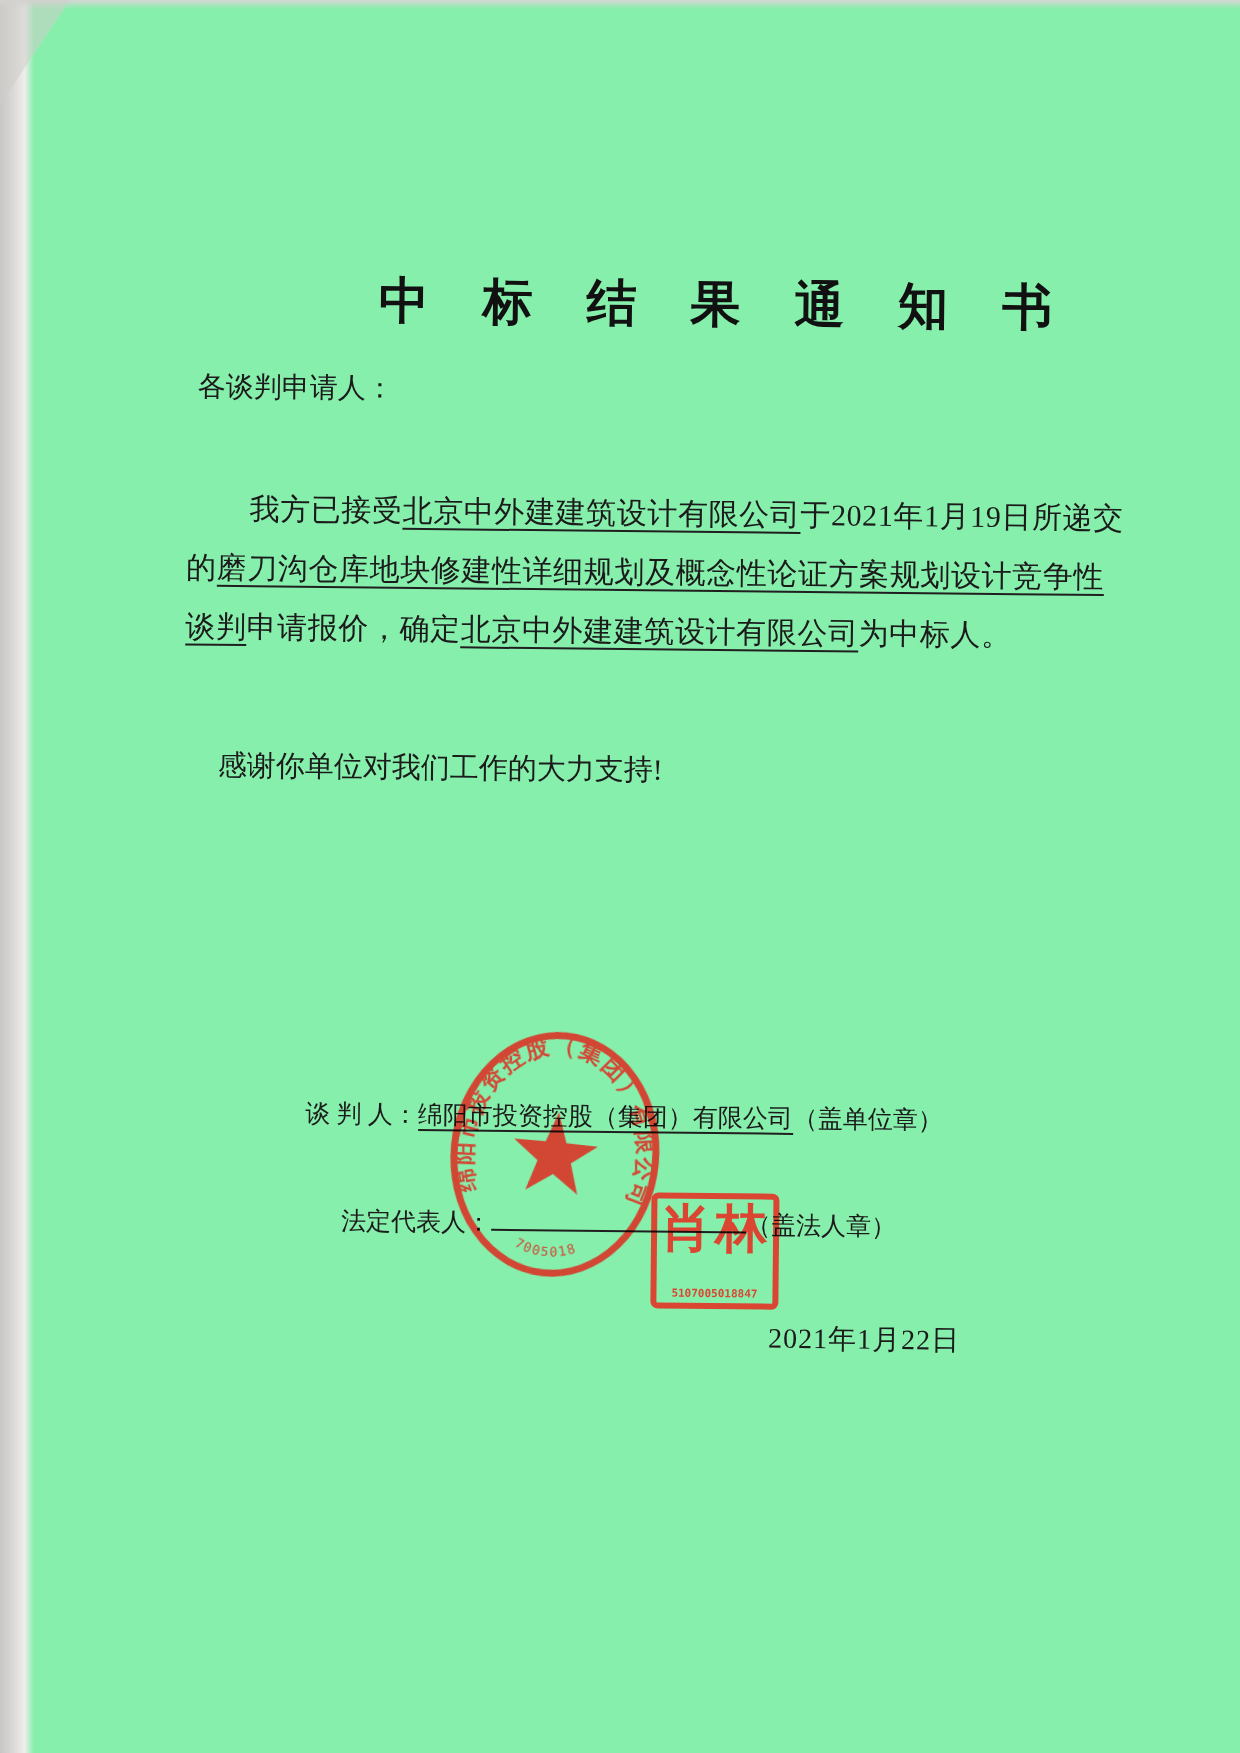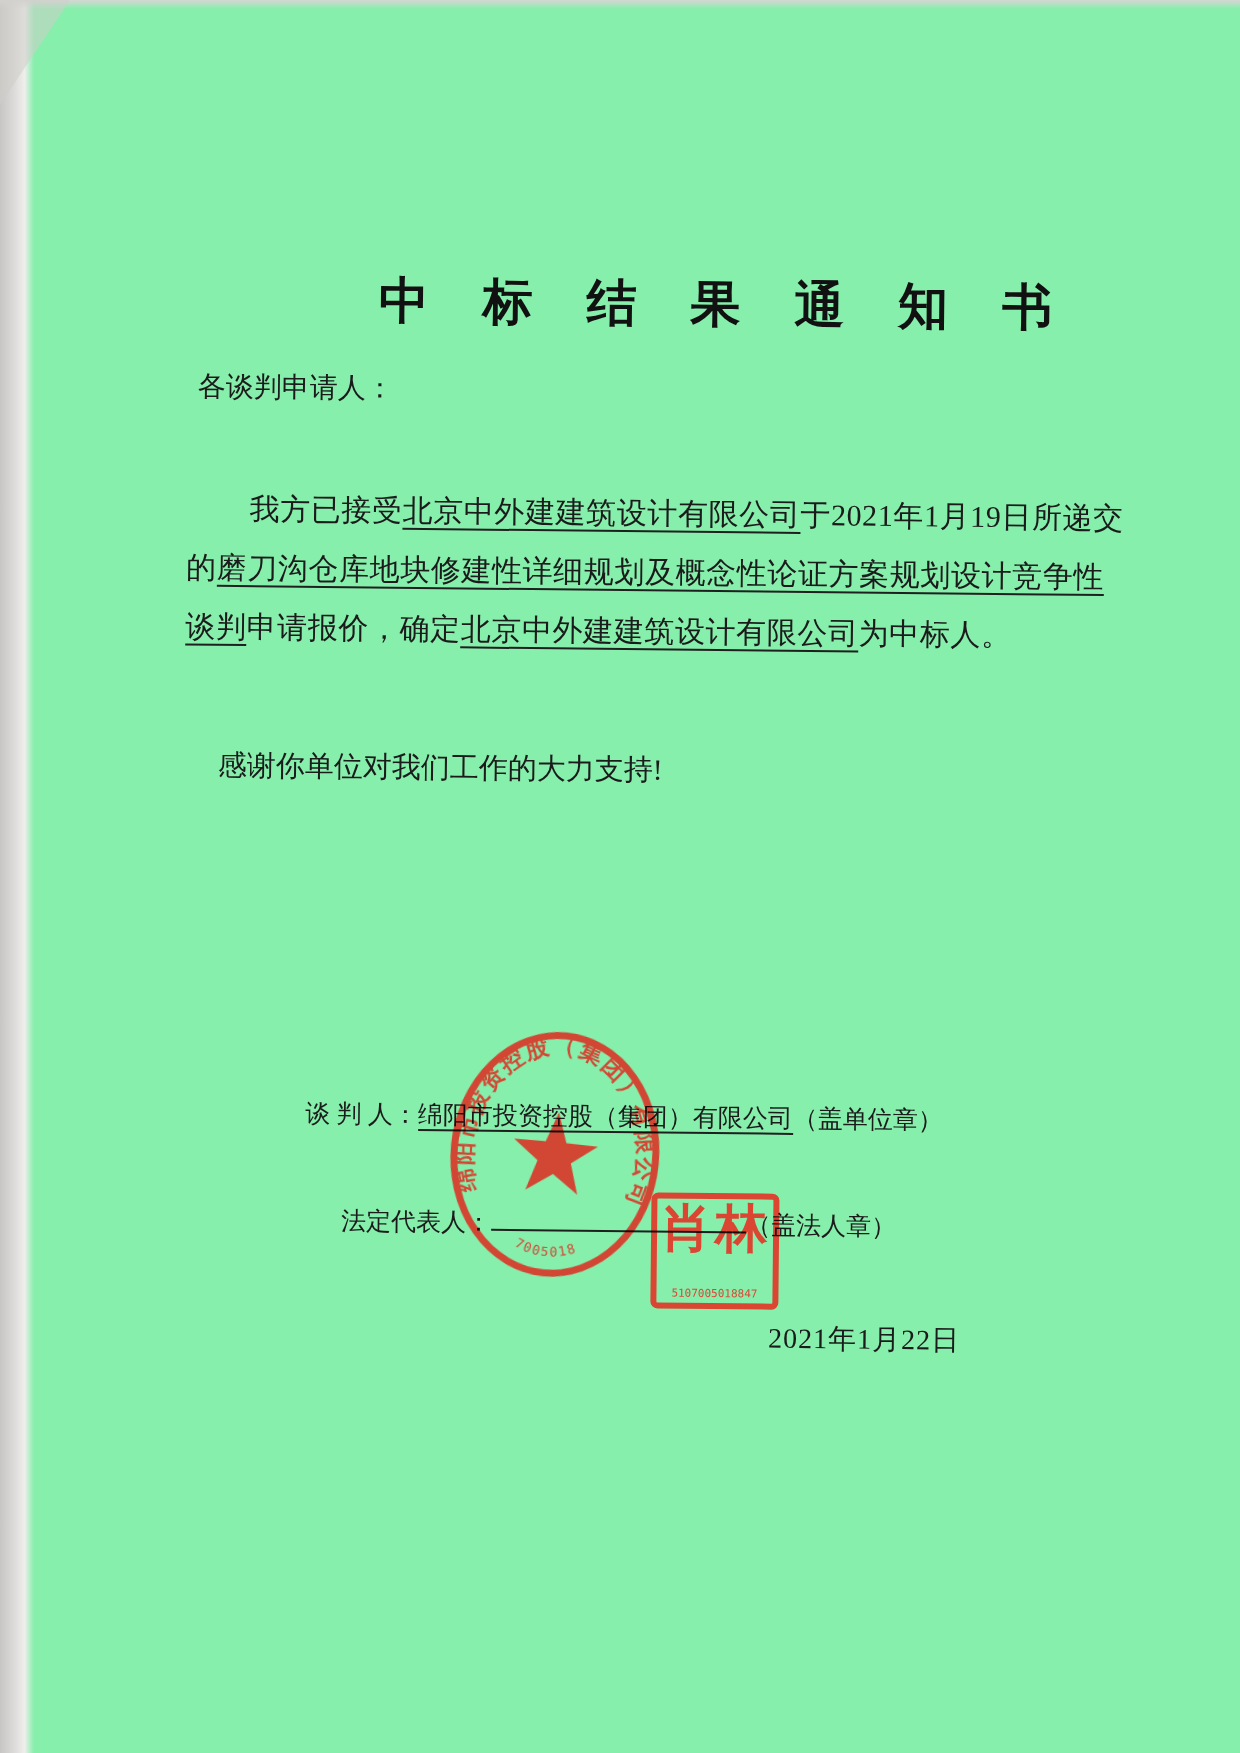--- a/index.html
+++ b/index.html
@@ -58,21 +58,21 @@
   .square-stamp {
     left:664px; top:1192px; width:128px; height:116px; box-sizing:border-box;
     border:6px solid var(--seal-red2,#e2392a); border-radius:7px;
     display:flex; flex-direction:column; align-items:center; justify-content:space-between;
     padding:2px 0 3px; color:var(--seal-red2,#e2392a);
   }
   .seal-name {
     font-size:52px; line-height:1.08; font-weight:700; letter-spacing:3px;
     font-family:"Liberation Serif","DejaVu Serif",serif;
   }
-  .seal-serial-sq { font-size:11px; font-weight:400; font-family:"DejaVu Sans Mono",monospace; }
+  .seal-serial-sq { font-size:11px; font-weight:700; font-family:"DejaVu Sans Mono",monospace; }
 </style>
 </head>
 <body>
 
 <div class="page">
   <div class="edge-left"></div>
   <div class="edge-top"></div>
   <div class="corner-shade"></div>
 
   <div class="content">

